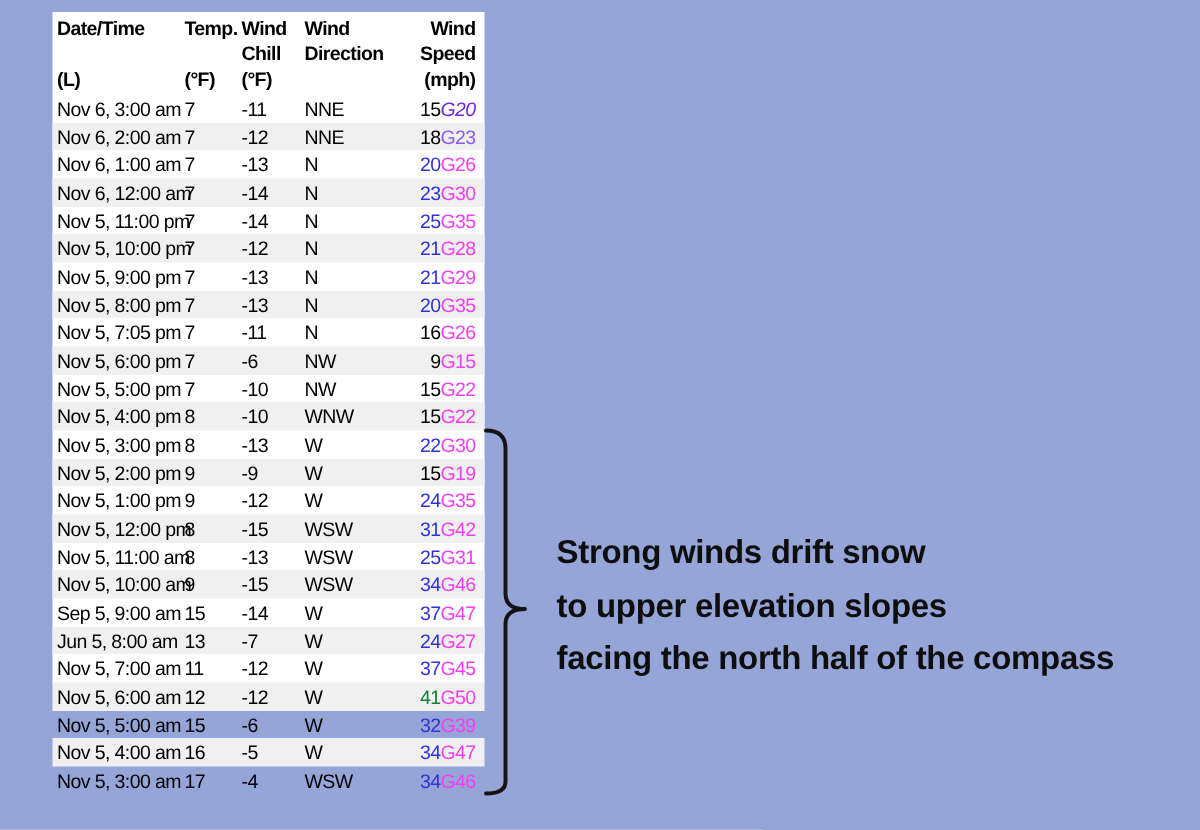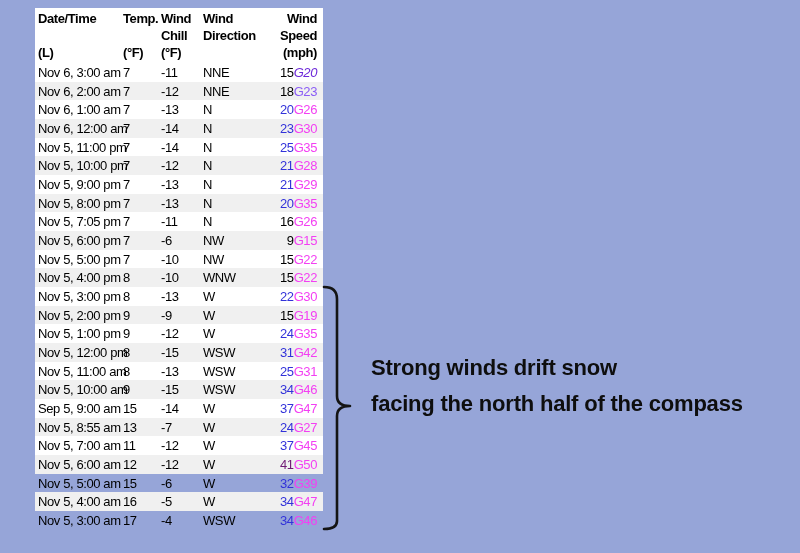--- a/index.html
+++ b/index.html
@@ -215,39 +215,39 @@
           <div class="cell speed"><span style="color: rgb(50, 50, 217);">34</span><span style="color: rgb(243, 63, 243);">G46</span></div>
         </div>
         <div class="row">
           <div class="cell date">Sep 5, 9:00 am</div>
           <div class="cell temp">15</div>
           <div class="cell chill">-14</div>
           <div class="cell dir">W</div>
           <div class="cell speed"><span style="color: rgb(50, 50, 217);">37</span><span style="color: rgb(243, 63, 243);">G47</span></div>
         </div>
         <div class="row alt" style="background: rgb(240, 240, 240);">
-          <div class="cell date">Nov 5, 8:55 am</div>
+          <div class="cell date">Jun 5, 8:00 am</div>
           <div class="cell temp">13</div>
           <div class="cell chill">-7</div>
           <div class="cell dir">W</div>
           <div class="cell speed"><span style="color: rgb(50, 50, 217);">24</span><span style="color: rgb(243, 63, 243);">G27</span></div>
         </div>
         <div class="row">
           <div class="cell date">Nov 5, 7:00 am</div>
           <div class="cell temp">11</div>
           <div class="cell chill">-12</div>
           <div class="cell dir">W</div>
           <div class="cell speed"><span style="color: rgb(50, 50, 217);">37</span><span style="color: rgb(243, 63, 243);">G45</span></div>
         </div>
         <div class="row alt" style="background: rgb(240, 240, 240);">
           <div class="cell date">Nov 5, 6:00 am</div>
           <div class="cell temp">12</div>
           <div class="cell chill">-12</div>
           <div class="cell dir">W</div>
-          <div class="cell speed"><span style="color: #701a75;">41</span><span style="color: rgb(243, 63, 243);">G50</span></div>
+          <div class="cell speed"><span style="color: #15803d;">41</span><span style="color: rgb(243, 63, 243);">G50</span></div>
         </div>
         <div class="row">
           <div class="cell date">Nov 5, 5:00 am</div>
           <div class="cell temp">15</div>
           <div class="cell chill">-6</div>
           <div class="cell dir">W</div>
           <div class="cell speed"><span style="color: rgb(50, 50, 217);">32</span><span style="color: rgb(243, 63, 243);">G39</span></div>
         </div>
         <div class="row alt" style="background: rgb(240, 240, 240);">
           <div class="cell date">Nov 5, 4:00 am</div>
@@ -265,16 +265,17 @@
         </div>
       </div>
   </div>
 
   <svg class="brace" width="36" height="250" viewBox="0 0 36 250">
     <path d="M 4 4 Q 17 4 17 16 L 17 113 Q 17 123 30 123 Q 17 123 17 133 L 17 238 Q 17 246 4 246" fill="none" stroke="#141414" stroke-width="2.6" stroke-linecap="round" stroke-linejoin="round"></path>
   </svg>
 
   <div class="annotation" style="color: rgb(14, 14, 14);">
     <div>Strong winds drift snow</div>
+    <div>to upper elevation slopes</div>
     <div>facing the north half of the compass</div>
   </div>
 
 </div>
 
 </body></html>

